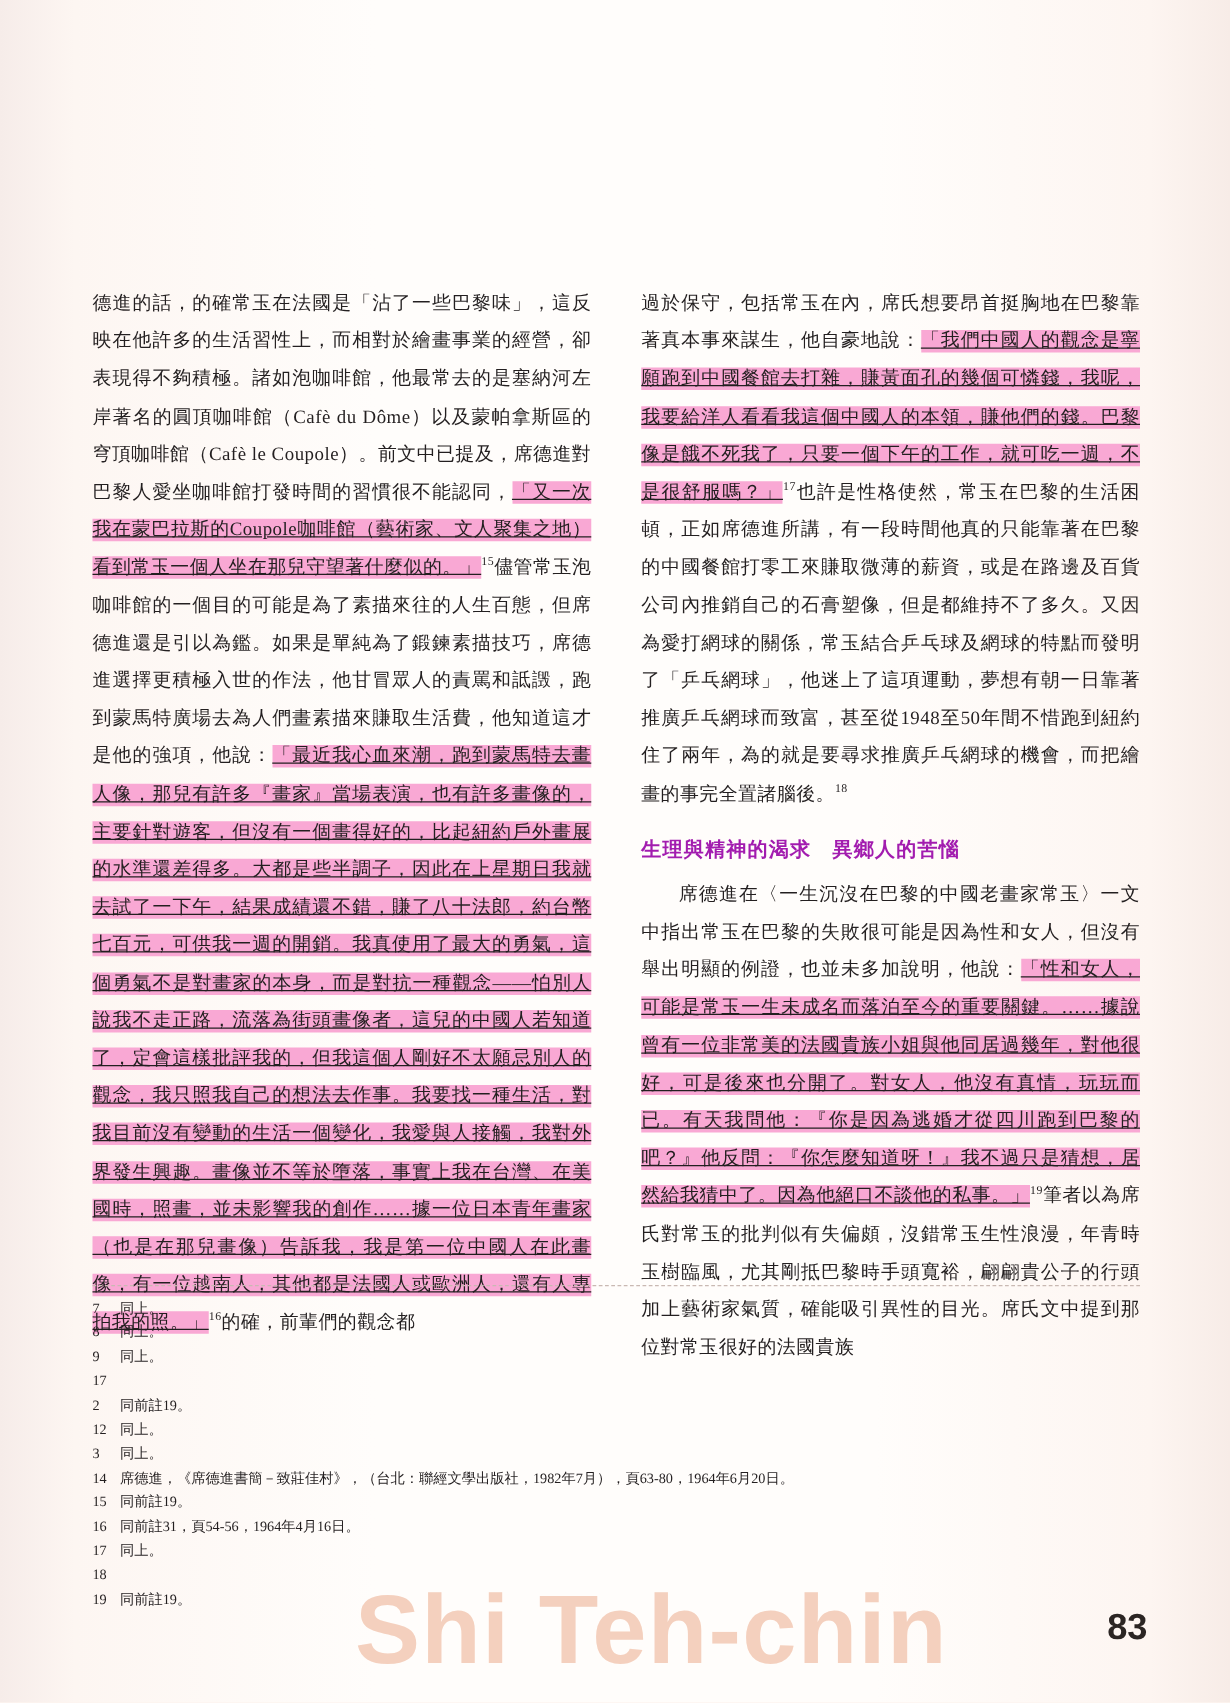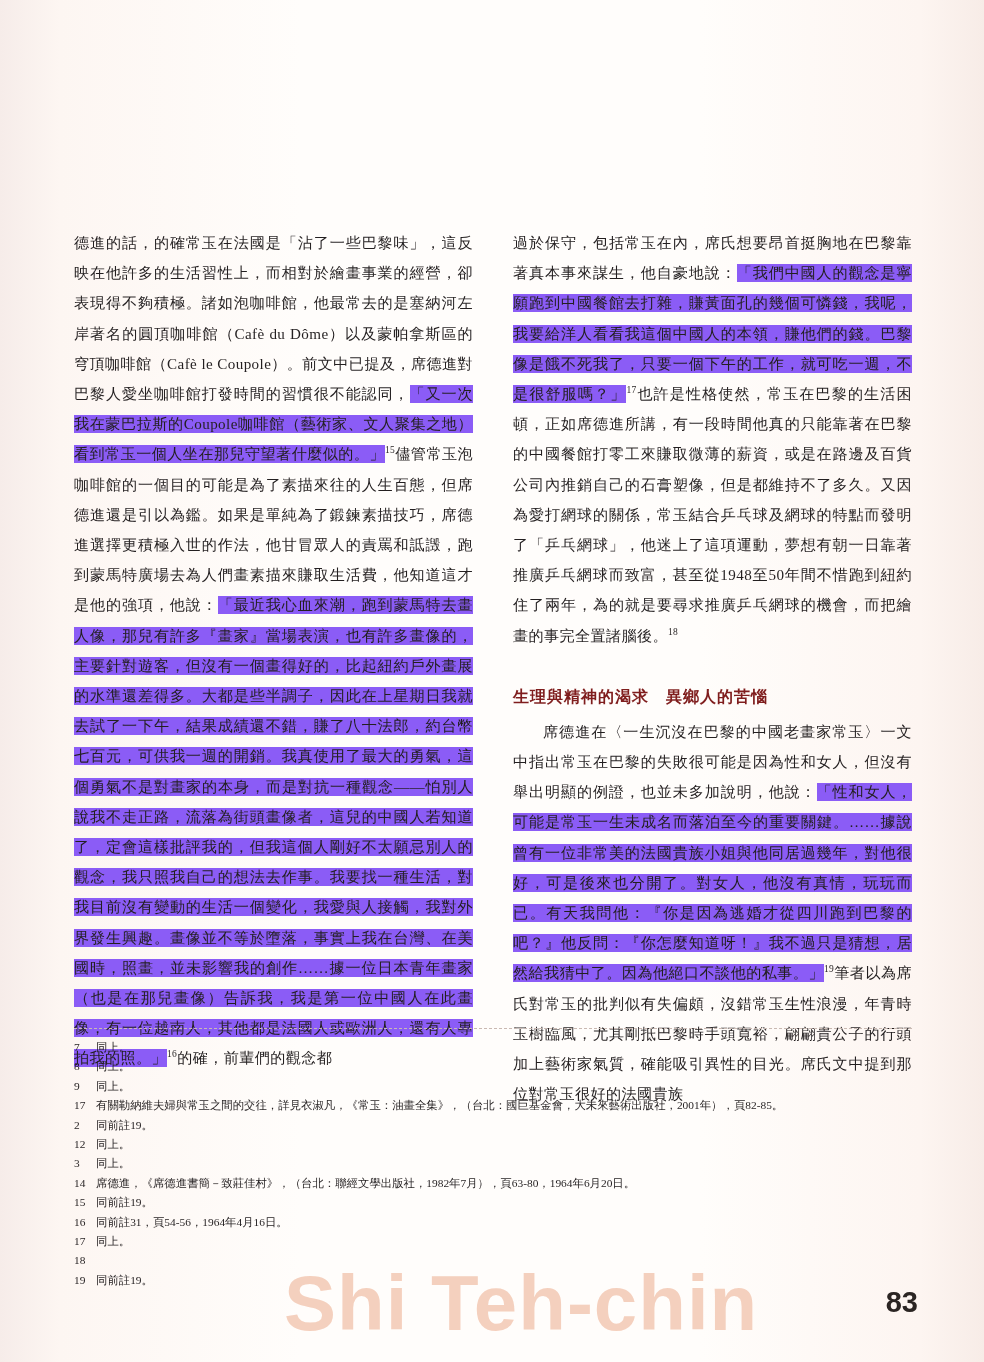--- a/index.html
+++ b/index.html
@@ -54,37 +54,38 @@
   .para {
     font-size: 15.1px;
     line-height: 30.2px;
     text-align: justify;
     text-justify: inter-ideograph;
     margin: 0;
     letter-spacing: .4px;
   }
   .indent { text-indent: 30px; }
   .hl {
-    background: #8b5cf6;
+    background: #f9a8d4;
     box-decoration-break: clone;
     -webkit-box-decoration-break: clone;
     padding: 1px 0;
+    text-decoration: underline;
   }
   sup {
     font-size: 9.5px;
     vertical-align: super;
     line-height: 0;
     font-family: "Liberation Serif", serif;
   }
   .section-head {
-    color: #7f1d1d;
+    color: #a21caf;
     font-size: 16px;
     font-weight: bold;
     letter-spacing: 1px;
-    margin: 32px 0 6px 0;
+    margin: 16px 0 6px 0;
     line-height: 28px;
   }
   .rule {
     position: absolute;
     left: 74px;
     top: 1028px;
     width: 838px;
     border-top: 1px dashed #c9b9b2;
   }
   .notes {
@@ -152,21 +153,20 @@
     <div class="note">
         <span class="note-num">8</span>
         <span>同上。</span>
       </div>
     <div class="note">
         <span class="note-num">9</span>
         <span>同上。</span>
       </div>
     <div class="note">
         <span class="note-num">17</span>
-        <span>有關勒納維夫婦與常玉之間的交往，詳見衣淑凡，《常玉：油畫全集》，（台北：國巨基金會，大未來藝術出版社，2001年），頁82-85。</span>
       </div>
     <div class="note">
         <span class="note-num">2</span>
         <span>同前註19。</span>
       </div>
     <div class="note">
         <span class="note-num">12</span>
         <span>同上。</span>
       </div>
     <div class="note">

